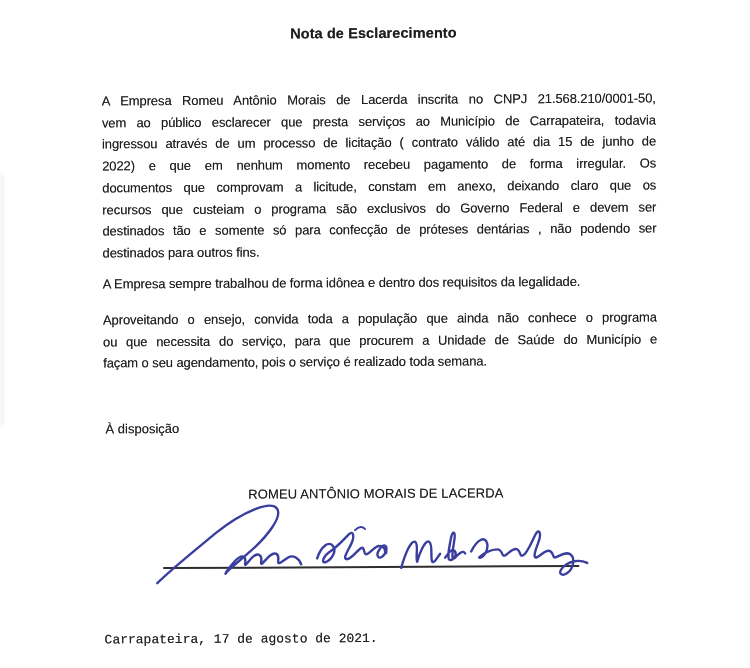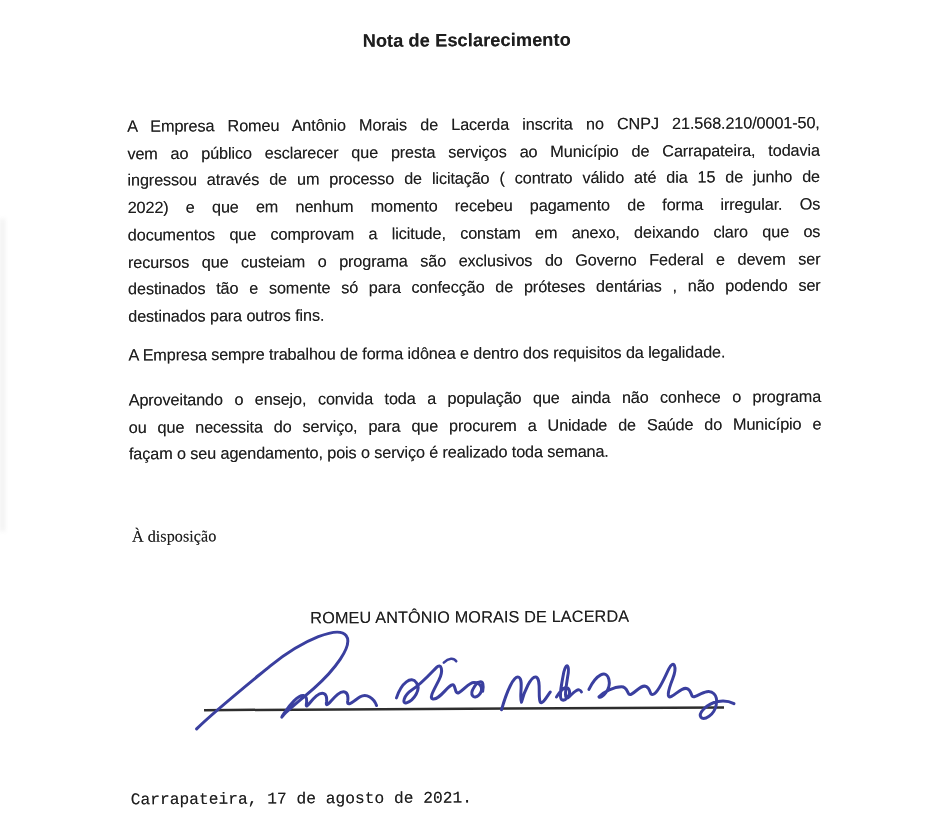--- a/index.html
+++ b/index.html
@@ -55,21 +55,20 @@
   .p1 { top: 89px; }
   .p2 { top: 272px; }
   .p3 { top: 308px; }
   .closing {
     position: absolute;
     left: 105px; top: 417px;
     font-size: 13px;
     line-height: 21.7px;
     text-shadow: 0 0 0.4px rgba(25,25,25,0.6);
     white-space: nowrap;
-    font-family: Liberation Serif, serif;
   }
   .signer-name {
     position: absolute;
     left: 0; top: 483px;
     width: 750px;
     text-align: center;
     font-size: 13px;
     letter-spacing: 0.1px;
     line-height: 21.7px;
     text-shadow: 0 0 0.4px rgba(25,25,25,0.6);

